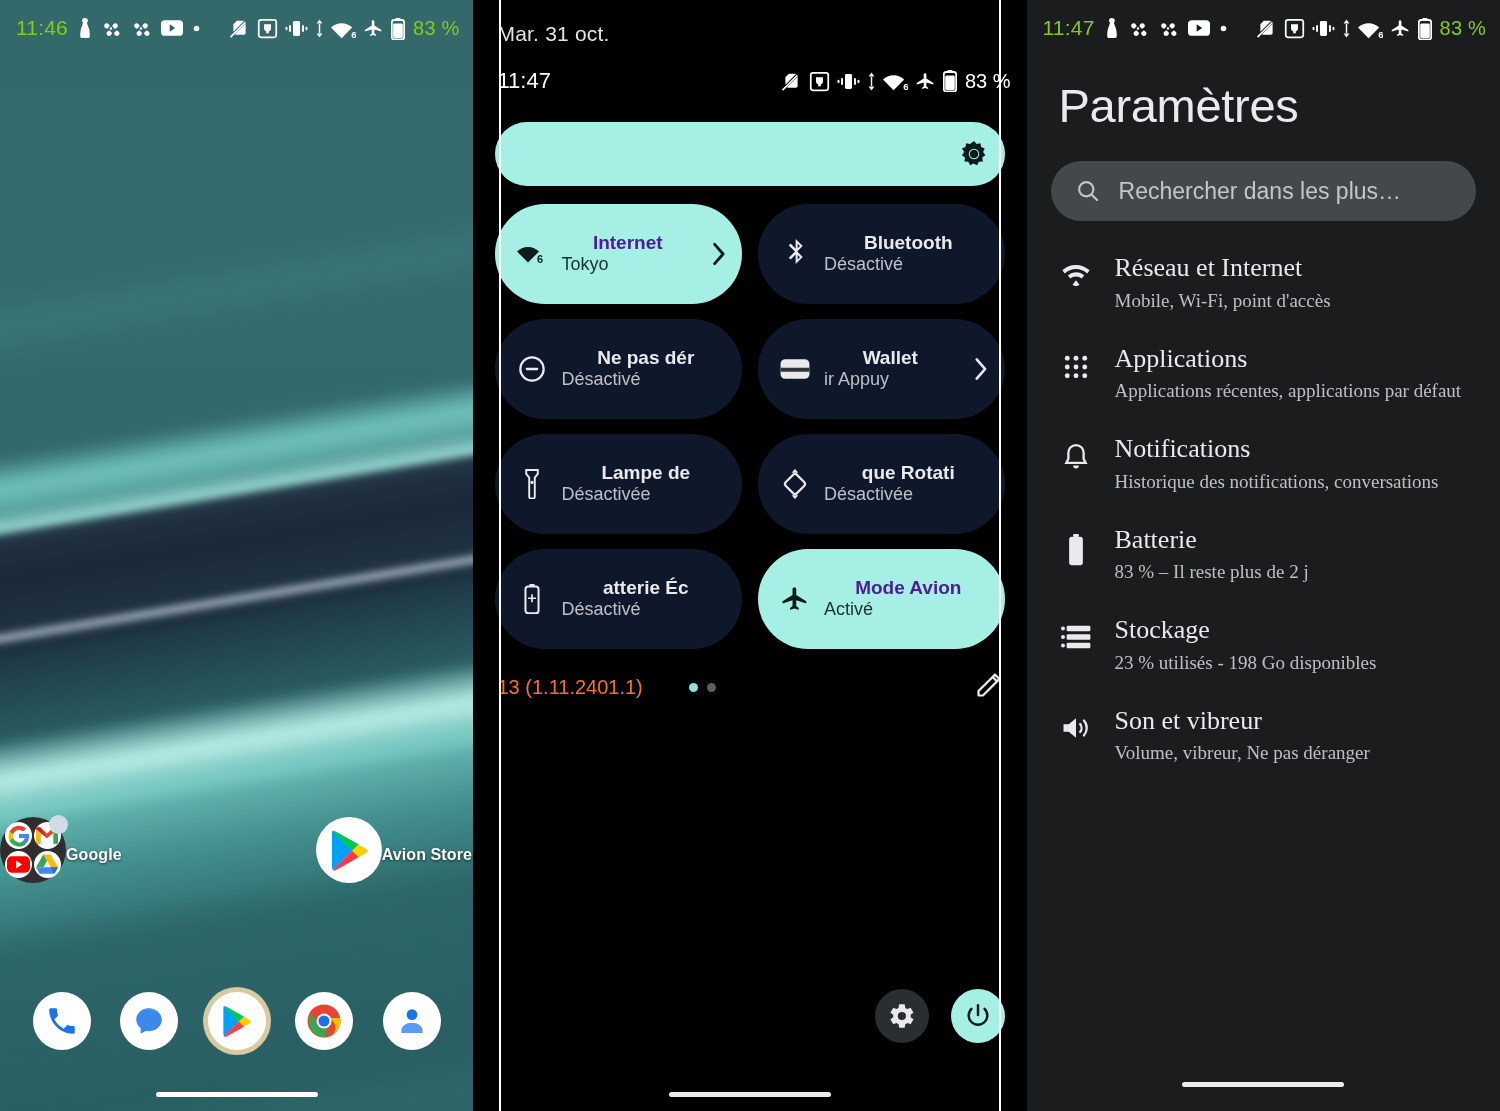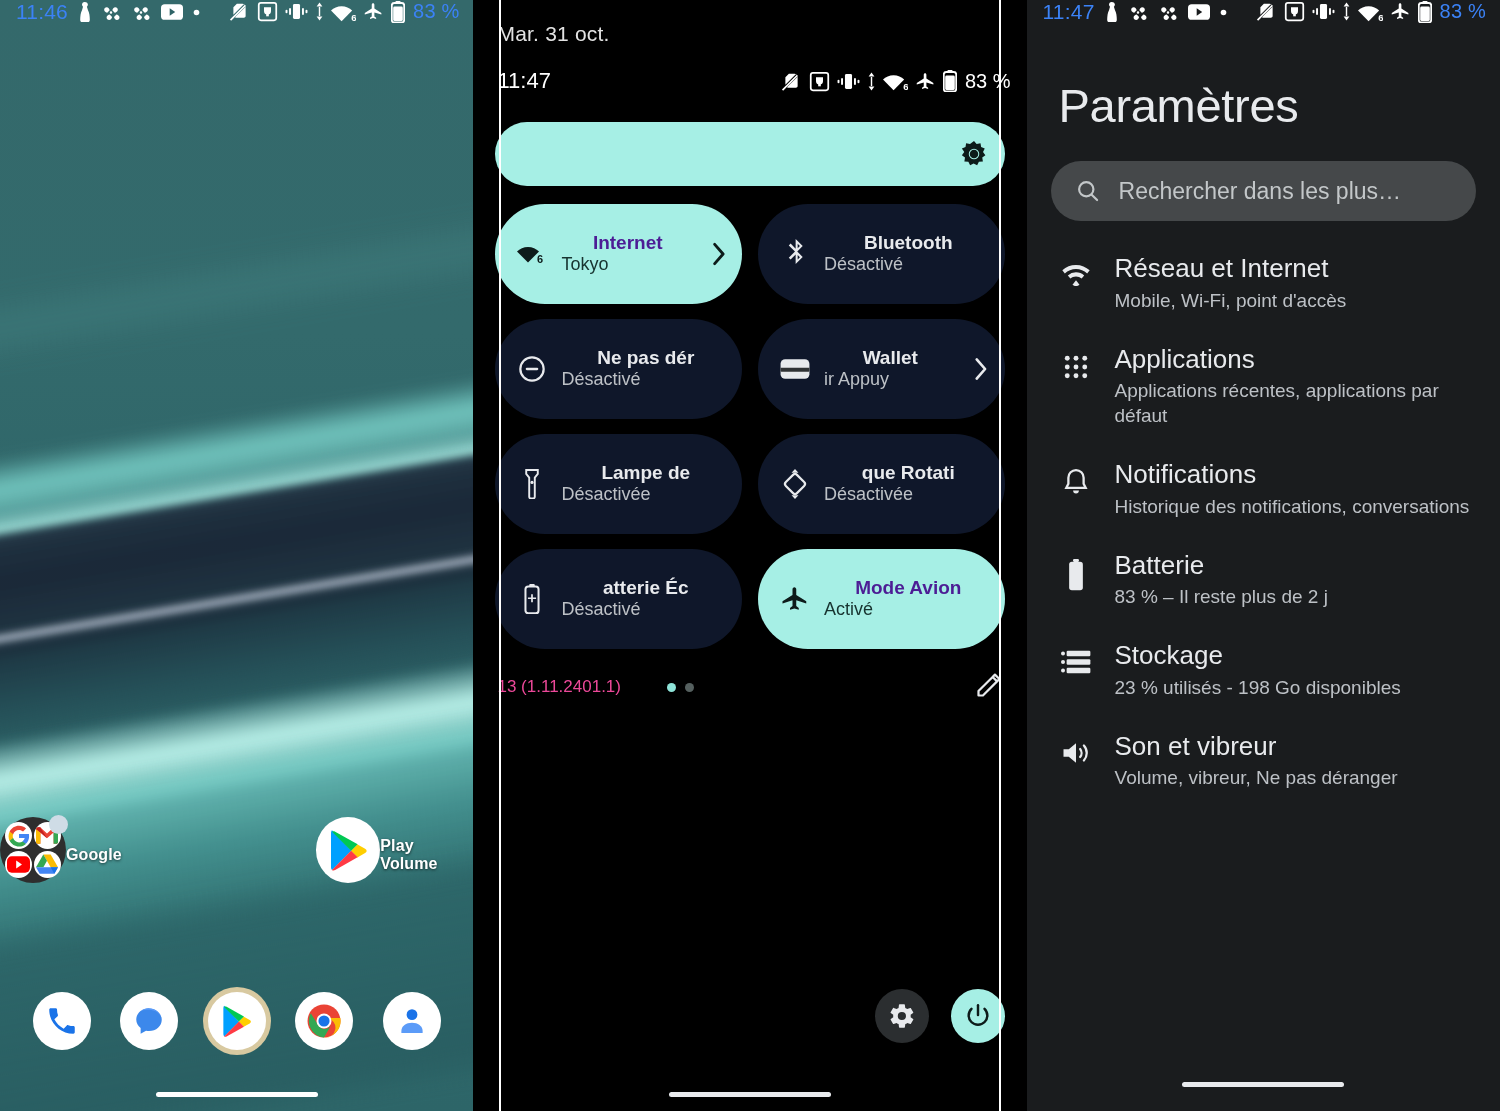--- a/index.html
+++ b/index.html
@@ -27,22 +27,22 @@
   .b2 { top:468px; height:40px; background:linear-gradient(180deg,rgba(150,228,219,0) 0%,rgba(168,236,228,.95) 50%,rgba(140,224,216,0) 100%); filter:blur(5px); }
   .b3 { top:492px; height:120px; background:linear-gradient(180deg,rgba(30,46,62,.92) 0%,rgba(26,38,54,.96) 40%,rgba(32,52,66,.9) 100%); filter:blur(4px); }
   .b4 { top:588px; height:18px; background:linear-gradient(180deg,rgba(190,200,220,0) 0%,rgba(214,222,238,.95) 50%,rgba(190,200,220,0) 100%); filter:blur(3px); }
   .b5 { top:600px; height:120px; background:linear-gradient(180deg,rgba(26,44,58,.9) 0%,rgba(34,72,82,.75) 55%,rgba(44,96,102,.2) 100%); filter:blur(6px); }
   .b6 { top:700px; height:80px; background:linear-gradient(180deg,rgba(150,230,222,.1) 0%,rgba(186,242,234,.98) 45%,rgba(160,230,222,.6) 100%); filter:blur(6px); }
   .b7 { top:762px; height:150px; background:linear-gradient(180deg,rgba(120,208,200,.85) 0%,rgba(84,176,172,.55) 50%,rgba(60,140,140,.1) 100%); filter:blur(9px); }
   .b8 { top:250px; height:70px; background:linear-gradient(180deg,rgba(70,130,130,0) 0%,rgba(80,150,148,.25) 50%,rgba(70,130,130,0) 100%); filter:blur(10px); }
   .b9 { top:900px; height:200px; background:linear-gradient(180deg,rgba(44,100,104,.5) 0%,rgba(40,92,96,.8) 100%); filter:blur(12px); }
 
   
-  .statusbar { position:relative; z-index:5; height:40px; display:flex; align-items:flex-start;
-               padding:0 14px 0 16px; color:#3b82f6; font-size:20px; letter-spacing:.2px; }
+  .statusbar { position:relative; z-index:5; height:40px; display:flex; align-items:flex-end;
+               padding:0 14px 0 16px; color:#84cc16; font-size:20px; letter-spacing:.2px; }
   .sb-left { display:flex; align-items:center; gap:10px; }
   .sb-time { font-size:21px; font-weight:400; }
   .sb-spacer { flex:1; }
   .sb-right { display:flex; align-items:center; gap:7px; }
   .sb-batt { font-size:20px; margin-left:1px; }
   .ico { display:inline-block; line-height:0; }
   .ico svg { display:block; }
 
   
   .home-grid { position:absolute; left:0; right:0; top:790px; height:120px; display:flex; }
@@ -91,38 +91,38 @@
               overflow:hidden; }
   .tile-title { color:#e8eaed; font-size:19px; font-weight:700; white-space:nowrap;
                 text-align:center; line-height:1.15; }
   .tile-sub { color:#bdc1c6; font-size:18px; white-space:nowrap; line-height:1.2; }
   .tile.on .tile-title, .tile.on .tile-sub { color:#4c1d95; }
   .tile.on .tile-sub { color:#17332f; }
   .tile-chev { flex:0 0 auto; width:22px; display:flex; align-items:center; justify-content:center; }
   .tile.wide-clip .tile-title { text-align:center; }
 
   .qs-footer { margin:22px 24px 0 24px; display:flex; align-items:center; }
-  .qs-build { color:#ec4899; font-size:17px; }
+  .qs-build { color:#f97316; font-size:20px; }
   .qs-dots { flex:0 0 auto; margin-left:46px; display:flex; gap:9px; align-items:center; }
   .dot { width:9px; height:9px; border-radius:50%; background:#55605f; }
   .dot.active { background:#8ee3d8; }
   .qs-edit { margin-left:auto; }
 
   .qs-bottom { position:absolute; right:22px; bottom:68px; display:flex; gap:22px; align-items:center; }
   .circ-btn { width:54px; height:54px; border-radius:50%; background:#2b2e30;
               display:flex; align-items:center; justify-content:center; }
   .circ-btn.accent { background:#a6efe5; }
 
   
   .set-title { color:#e8eaed; font-size:47px; font-weight:400; padding:38px 0 0 32px; letter-spacing:-.3px; }
   .searchbar { margin:28px 24px 0 24px; height:60px; border-radius:32px; background:#45484a;
                display:flex; align-items:center; gap:18px; padding:0 24px; }
   .search-ph { color:#c3c7c9; font-size:23px; white-space:nowrap; overflow:hidden; }
 
-  .set-list { margin-top:16px; }
+  .set-list { margin-top:16px;font-family:Liberation Serif, serif; }
   .set-row { display:flex; align-items:flex-start; gap:22px; padding:15px 26px 15px 32px; }
   .set-ico { flex:0 0 34px; width:34px; padding-top:10px; display:flex; justify-content:center; }
   .set-txt { flex:1; min-width:0; }
   .set-name { color:#e8eaed; font-size:26px; line-height:1.25; }
   .set-desc { color:#bdc1c6; font-size:19px; line-height:1.32; margin-top:3px; }
 
   .divider-v { position:absolute; top:0; bottom:0; width:2px; background:#ffffff; }
 </style>
 </head>
 <body>
@@ -269,21 +269,21 @@
 
       <div class="appcell">
         <div class="app-round">
           <svg width="40" height="44" viewBox="0 0 40 44">
             <path fill="#00A0FF" d="M4 2.2C3.4 2.8 3 3.8 3 5.1v33.8c0 1.3.4 2.3 1 2.9l.2.2L23.1 23v-.4z"></path>
             <path fill="#FFCE00" d="M29.4 29.4L23.1 23v-.4l6.3-6.3.2.1 7.5 4.3c2.1 1.2 2.1 3.2 0 4.4z"></path>
             <path fill="#FF3A44" d="M29.6 29.3L23.1 22.8 4 41.9c.7.7 1.9.8 3.2.1z"></path>
             <path fill="#00C853" d="M29.6 16.3L7.2 3.7C5.9 3 4.7 3.1 4 3.8l19.1 19z"></path>
           </svg>
         </div>
-        <div class="applabel">Play Volume</div>
+        <div class="applabel">Avion Store</div>
       </div>
     </div>
 
     <div class="dock">
       <div class="dock-icon">
         <svg width="34" height="34" viewBox="0 0 24 24">
             <path fill="#1a73e8" d="M6.6 10.8c1.4 2.8 3.8 5.2 6.6 6.6l2.2-2.2c.3-.3.7-.4 1-.2 1.2.4 2.4.6 3.6.6.6 0 1 .4 1 1V20c0 .6-.4 1-1 1C10.6 21 3 13.4 3 4c0-.6.4-1 1-1h3.5c.6 0 1 .4 1 1 0 1.3.2 2.5.6 3.6.1.3 0 .7-.2 1z"></path>
           </svg>
       </div>
       <div class="dock-icon">

